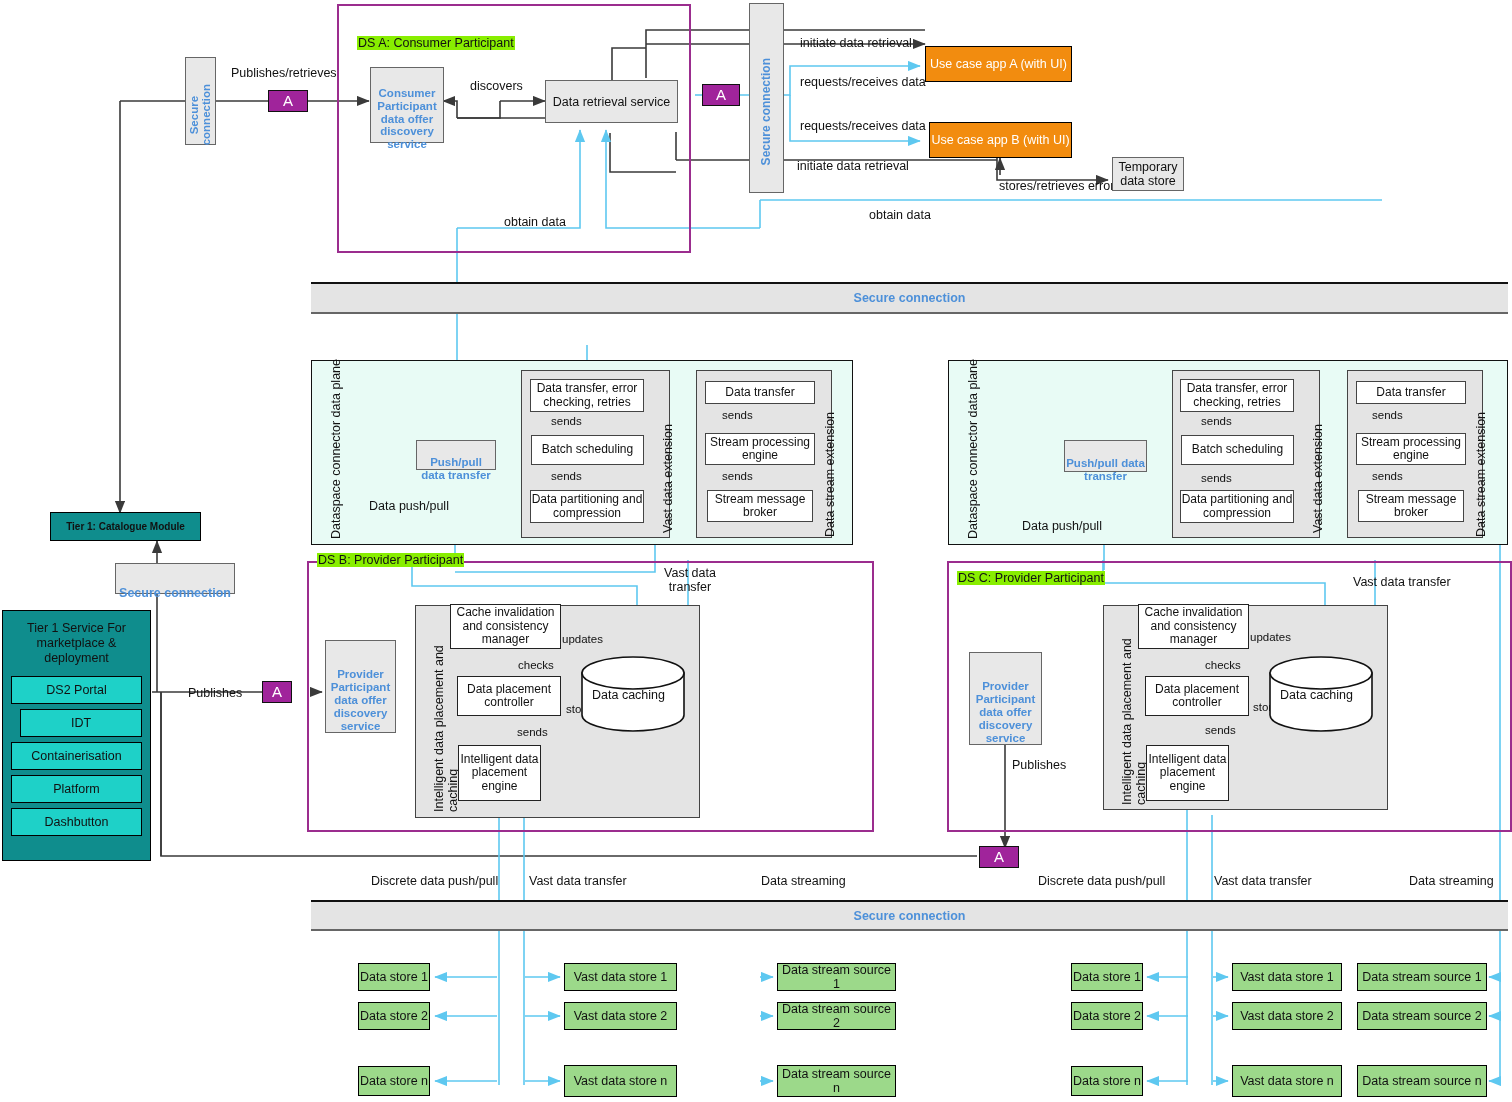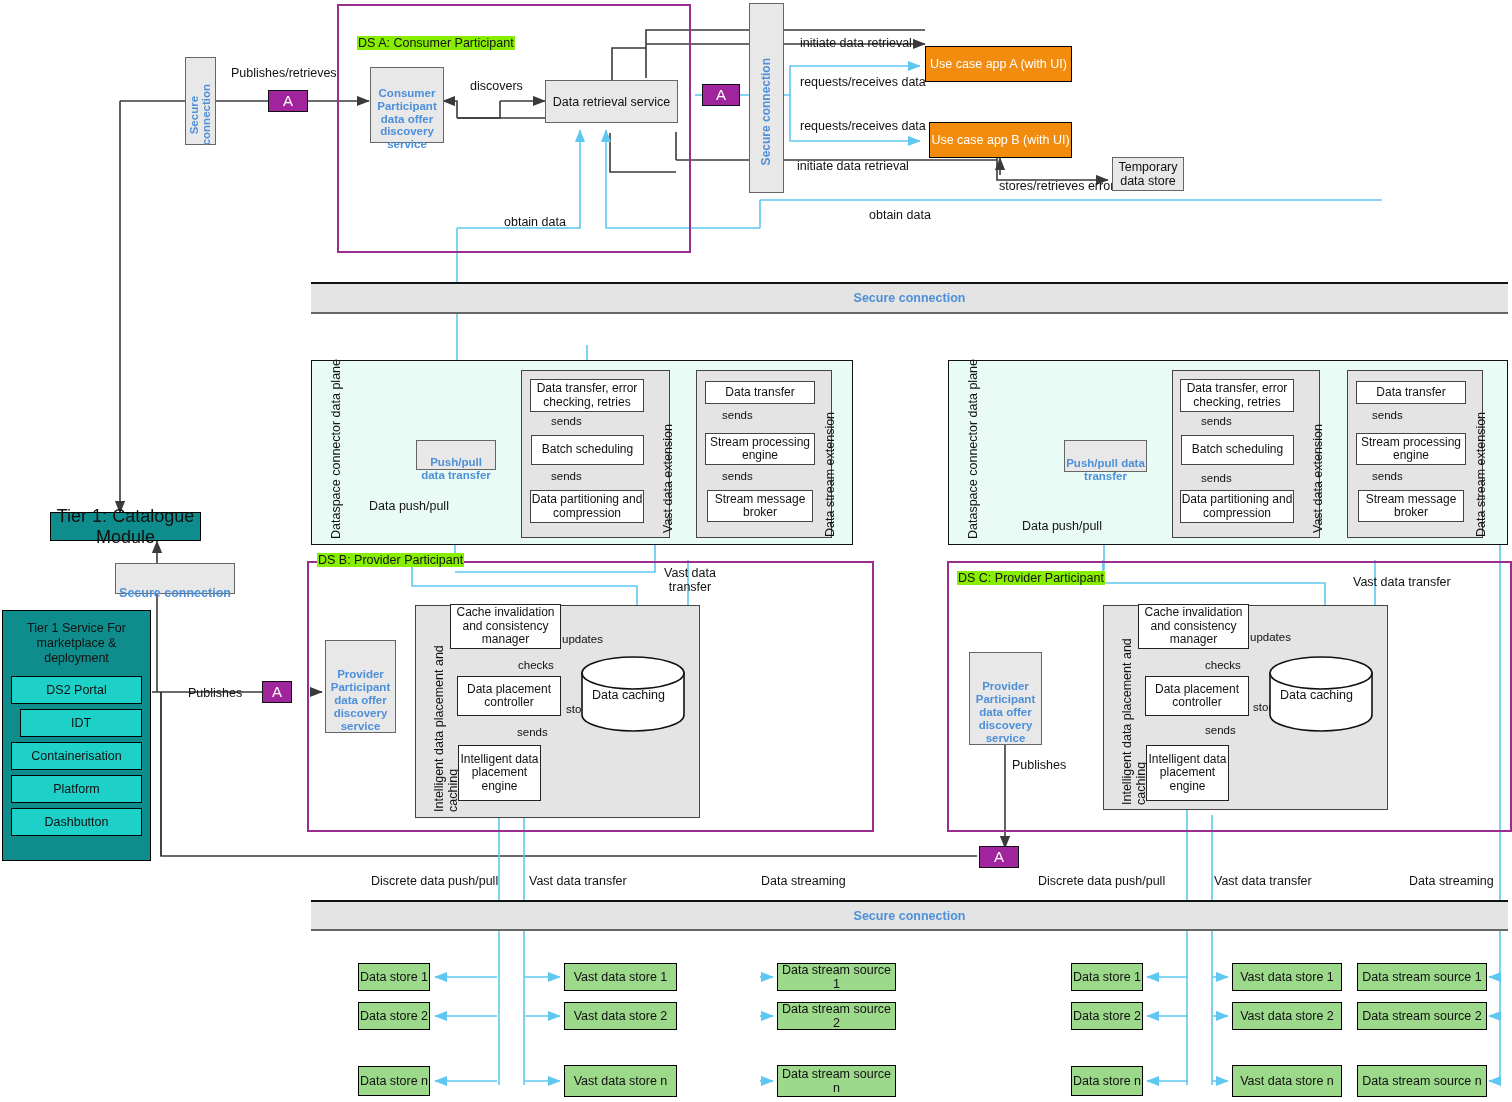--- a/index.html
+++ b/index.html
@@ -283,21 +283,21 @@
   <div class="lbl" style="left:1372px;top:409px;font-size:11.5px;">sends</div>
   <div class="box white" style="left:1356px;top:433px;width:110px;height:32px;border:1.5px solid #444;">
     <span style="font-size:12px;">Stream processing engine</span>
   </div>
   <div class="lbl" style="left:1372px;top:470px;font-size:11.5px;">sends</div>
   <div class="box white" style="left:1358px;top:490px;width:106px;height:32px;border:1.5px solid #444;">
     <span style="font-size:12px;">Stream message broker</span>
   </div>
 
   <div class="box teal" style="left:50px;top:512px;width:151px;height:29px;">
-    <span style="font-size:18px;">Tier 1: Catalogue Module</span>
+    <span style="font-size:10px;font-weight:bold;">Tier 1: Catalogue Module</span>
   </div>
   <div class="box grey" style="left:115px;top:563px;width:120px;height:31px;">
     <span class="blue-txt" style="font-size:12.5px;">Secure connection</span>
   </div>
 
   <div class="box teal" style="left:2px;top:610px;width:149px;height:251px;display:block;padding:0;">
     <div style="padding:10px 8px 4px;font-size:12.5px;text-align:center;line-height:1.2;">Tier 1 Service For marketplace &amp; deployment</div>
     <div style="padding:6px 8px 8px;display:flex;flex-direction:column;gap:5px;">
       <div class="teal2" style="height:26px;display:flex;align-items:center;justify-content:center;font-size:12.5px;">
           <span>DS2 Portal</span>

